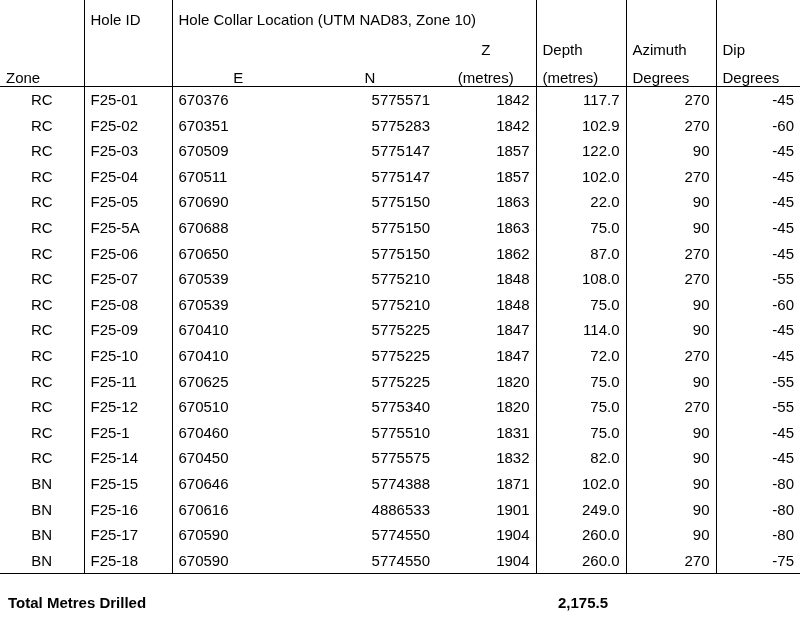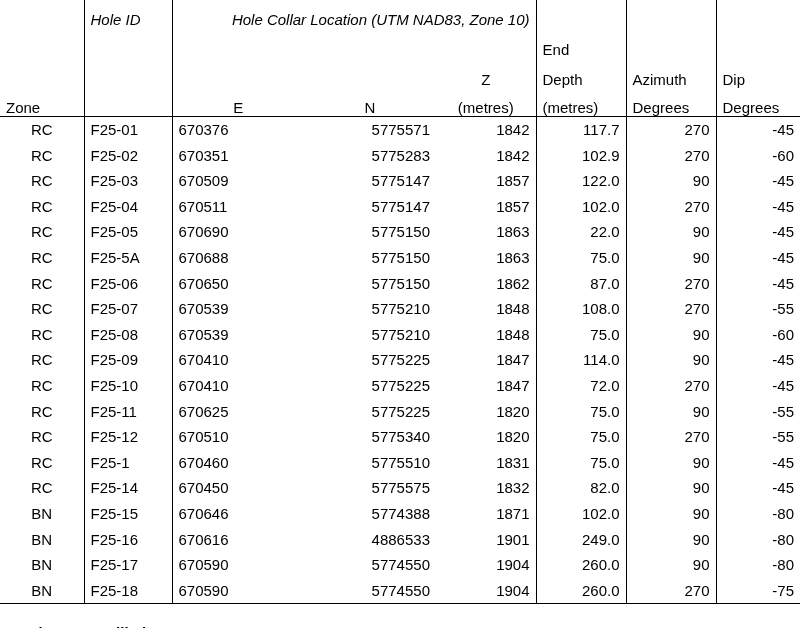--- a/index.html
+++ b/index.html
@@ -37,35 +37,35 @@
   col.c-zone   { width: 84px; }
   col.c-hole   { width: 88px; }
   col.c-e      { width: 132px; }
   col.c-n      { width: 132px; }
   col.c-z      { width: 100px; }
   col.c-depth  { width: 90px; }
   col.c-az     { width: 90px; }
   col.c-dip    { width: 84px; }
 
   
-  thead tr.hrow1 td { height: 28px; font-style: italic; }
+  thead tr.hrow1 td { height: 28px; }
   thead tr.hrow2 td { height: 30px; }
   thead tr.hrow3 td { height: 30px; }
   thead tr.hrow4 td { height: 28px; }
 
   .vline-left { border-left: 1px solid #000; }
   .hline-bottom { border-bottom: 1px solid #000; }
 
   .hdr-holeid {
     border-left: 1px solid #000;
     text-align: left;
   }
   .hdr-collar {
     border-left: 1px solid #000;
-    text-align: right;
+    text-align: left;
   }
   .hdr-center { text-align: center; }
   .hdr-left { text-align: left; }
 
   tbody td {
     height: 25.6px;
     line-height: 25.6px;
   }
   td.zone  { text-align: center; }
   td.hole  { text-align: left; border-left: 1px solid #000; padding-left: 8px; }
@@ -111,30 +111,20 @@
       <col class="c-depth">
       <col class="c-az">
       <col class="c-dip">
     </colgroup>
     <thead>
       <tr class="hrow1">
         <td></td>
         <td class="hdr-holeid" rowspan="1">Hole ID</td>
         <td class="hdr-collar" colspan="3">Hole Collar Location (UTM NAD83, Zone 10)</td>
         <td class="vline-left"></td>
-        <td class="vline-left"></td>
-        <td class="vline-left"></td>
-      </tr>
-      <tr class="hrow2">
-        <td></td>
-        <td class="vline-left"></td>
-        <td class="vline-left"></td>
-        <td></td>
-        <td></td>
-        <td class="vline-left hdr-left">End</td>
         <td class="vline-left"></td>
         <td class="vline-left"></td>
       </tr>
       <tr class="hrow3">
         <td></td>
         <td class="vline-left"></td>
         <td class="vline-left"></td>
         <td></td>
         <td class="hdr-center">Z</td>
         <td class="vline-left hdr-left">Depth</td>

